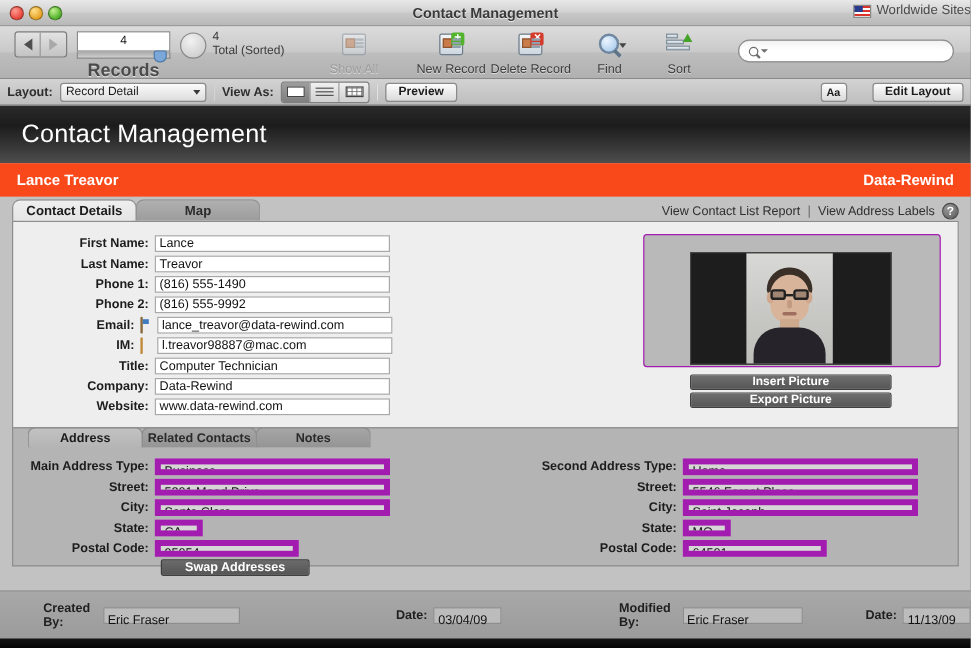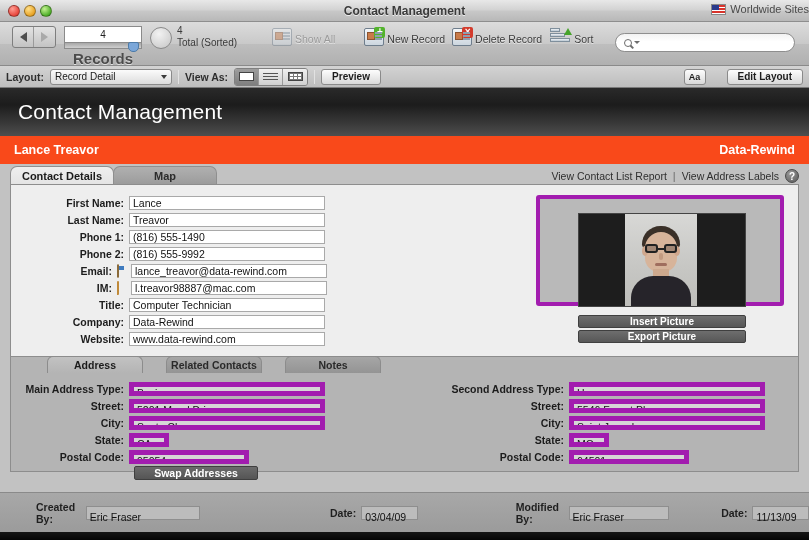--- a/index.html
+++ b/index.html
@@ -74,21 +74,21 @@
   .slider-track { width: 78px; height: 6px; background: linear-gradient(to bottom,#a8a8a8,#cfcfcf); border:1px solid #8d8d8d; border-top:none; position: relative; }
   .slider-thumb { position:absolute; right:2px; top:-1px; width:11px; height:10px; background:#7ba7d9; border:1px solid #4d7ba8; border-radius:2px 2px 5px 5px; }
   .rec-label { margin-top:1px; }
 
   .dial { width: 22px; height: 22px; border-radius: 50%; border:1px solid #8a8a8a;
           background: radial-gradient(circle at 40% 30%, #f2f2f2, #c5c5c5); margin: 5px 0 0 8px; }
   .total-col { margin-left: 5px; padding-top: 3px; font-size: 10px; color: #3a3a3a; line-height: 12px; }
   .total-label { font-weight: normal; }
 
   .tb-btn {
-    display: flex; align-items: center; justify-content: flex-start;
+    display: flex; flex-direction: column; align-items: center; justify-content: flex-start;
     padding-top: 4px; cursor: default; min-width: 52px;
   }
   .tb-btn .ico { width: 26px; height: 24px; position: relative; }
   .tb-btn .cap { font-size: 10.5px; color: #3c3c3c; margin-top: 2px; font-weight: normal; text-shadow: 0 1px 0 rgba(255,255,255,.55); }
   .tb-btn.disabled .cap { color: #9a9a9a; }
 
   
   .card-ico { width:20px;height:18px;border:1px solid #6e7d8c;border-radius:2px;
               background:linear-gradient(to bottom,#f4f6f8,#ccd6df); position:relative; margin: 2px auto 0;}
   .card-ico::before { content:""; position:absolute; left:2px; top:3px; width:6px;height:6px;background:#c97b49;border:1px solid #8d5430;}
@@ -212,21 +212,21 @@
   .fval.w196 { width:196px; }
   .fval.w40  { width:40px; }
   .fval.w120 { width:120px; }
   .ficon { width:12px; height:12px; margin-right:2px; flex:none; position:relative; }
   .ico-mail { width:11px;height:9px;border:1px solid #8a6a3a; background:linear-gradient(to bottom,#f6d9a6,#e0b476); border-radius:1px; position:relative; }
   .ico-mail::after { content:""; position:absolute; left:1px; top:1px; width:5px;height:4px; background:#3f7bbf; }
   .ico-chat { width:11px;height:9px;border:1px solid #c08a3a; background:linear-gradient(to bottom,#fff1d2,#f5d79a); border-radius:5px 5px 5px 1px; }
 
   .photo-panel {
     position:absolute; right:14px; top:10px;
-    width:248px; height:111px; background:#b9b9b9; border:4px solid #a21caf; border-radius:3px;
+    width:248px; height:111px; background:#b9b9b9; border:1px solid #a21caf; border-radius:3px;
   }
   .photo-frame {
     position:absolute; left:38px; top:14px; width:168px; height:94px;
     background:#1d1d1d; border:1px solid #444; overflow:hidden;
   }
   .photo-inner {
     position:absolute; left:46px; top:0; width:72px; height:94px;
     background: linear-gradient(to bottom, #d8d8d6 0%, #c7c7c4 55%, #bdbdb9 100%);
     overflow:hidden;
   }
@@ -253,21 +253,21 @@
   }
   .pic-btn.insert { top:116px; }
   .pic-btn.export { top:131px; }
 
   .lower-tabs { position:absolute; left:12px; top:-1px; display:flex; align-items:flex-end; }
   .ltab {
     height:17px; padding:0 0; min-width:96px;
     display:flex;align-items:center;justify-content:center;
     font-size:10.5px; font-weight:bold; color:#2a2a2a;
     border:1px solid #8c8c8c; border-bottom:none; border-radius:6px 6px 0 0;
-    background: linear-gradient(to bottom,#a6a6a6,#949494); margin-right:-1px;margin-left:24px;
+    background: linear-gradient(to bottom,#a6a6a6,#949494); margin-right:-1px;
   }
   .ltab.active { background: linear-gradient(to bottom,#c2c2c2,#b4b4b4); color:#1b1b1b; z-index:2; }
 
   .addr-left { position:absolute; left:0; top:24px; }
   .addr-right { position:absolute; left:430px; top:24px; }
   .addr-right .flabel { width:128px; }
   .fval.addr { background:#d6d6d6; border:5px solid #a21caf; }
   .swap-btn {
     margin-left:123px; width:124px; height:14px;
     background: linear-gradient(to bottom,#6b6b6b,#555555);
@@ -354,20 +354,29 @@
 
     <div class="tb-btn" style="margin-left:4px;">
       <div class="ico">
         <div class="card-ico">
             <span class="badge x">×</span>
           </div>
       </div>
       <div class="cap">Delete Record</div>
     </div>
 
+    <div class="tb-btn" style="margin-left:6px;">
+      <div class="ico">
+        <div class="mag">
+            <span class="mag-handle"></span>
+            <span class="caret-sm"></span>
+          </div>
+      </div>
+      <div class="cap">Find</div>
+    </div>
 
     <div class="tb-btn" style="margin-left:6px;">
       <div class="ico">
         <div class="stack-ico">
           <i style="top:10px;width:20px;"></i>
           <i style="top:5px;width:15px;"></i>
           <i style="top:0px;width:10px;"></i>
           <span style="position:absolute;right:0;top:0;width:0;height:0;border-left:4px solid transparent;border-right:4px solid transparent;border-bottom:7px solid #46a32a;"></span>
         </div>
       </div>

